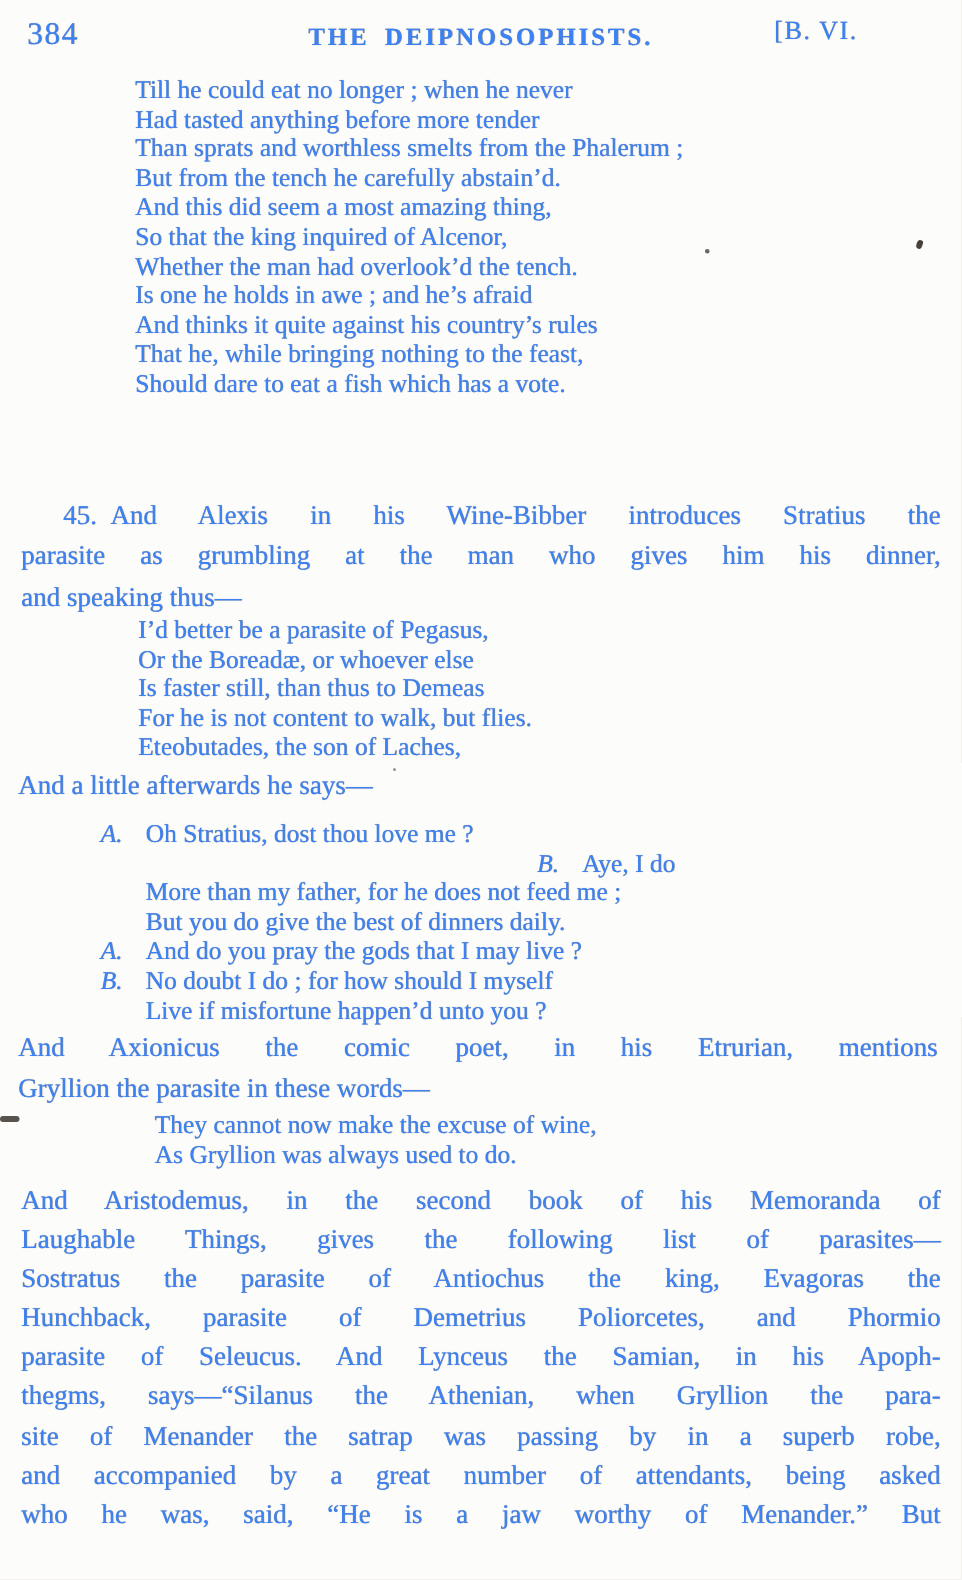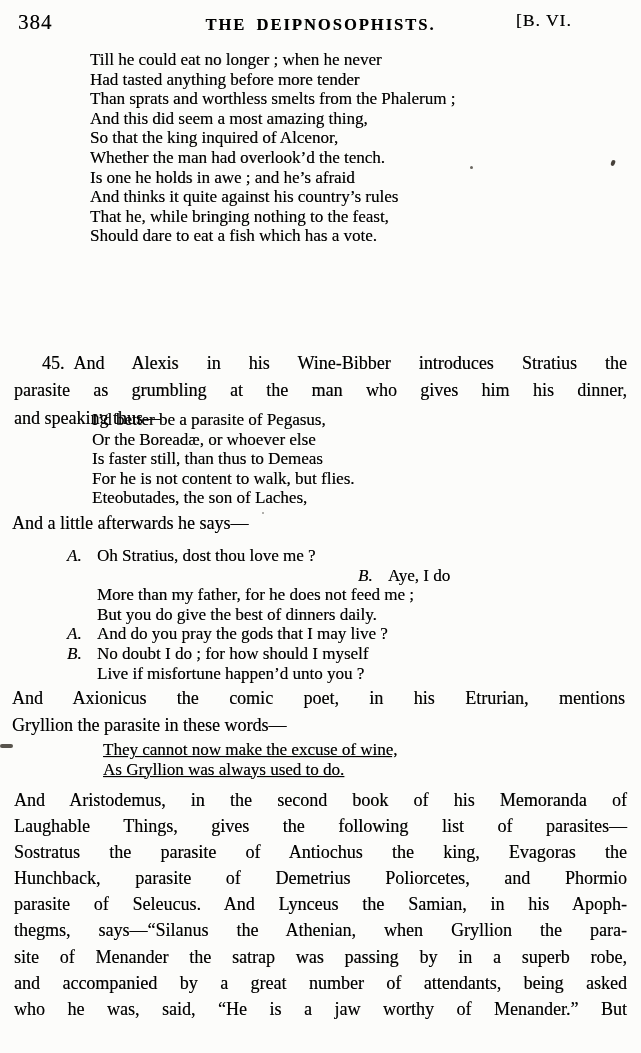--- a/index.html
+++ b/index.html
@@ -2,43 +2,43 @@
 <html><head>
 <meta charset="utf-8">
 <style>
   html, body { margin: 0; padding: 0; background: #e9e7e2; }
   .page {
     position: relative;
     width: 641px;
     height: 1053px;
     background: #fcfcfa;
     font-family: "Liberation Serif", "DejaVu Serif", serif;
-    color: #000000;
+    color: #3b82f6;
     overflow: hidden;
     text-shadow: 0.3px 0.3px 0.5px rgba(30,27,22,0.55);
   }
   .abs { position: absolute; }
 
   
   .page-number { left: 18px; top: 10px; font-size: 21px; letter-spacing: 1px; }
   .running-title {
     left: 0; top: 15px; width: 641px; text-align: center;
     font-size: 16.5px; font-weight: bold; letter-spacing: 2px;
   }
   .book-ref { left: 516px; top: 10px; font-size: 17.5px; letter-spacing: 1px; }
 
   
   .verse { font-size: 17px; line-height: 19.6px; white-space: nowrap; }
   .verse-1 { left: 90px; top: 50px; }
   .verse-2 { left: 92px; top: 410px; }
-  .verse-3 { left: 103px; top: 740px; text-decoration: underline; }
+  .verse-3 { left: 103px; top: 740px; }
 
   
   .prose { left: 14px; width: 613px; font-size: 18px; line-height: 27.3px; }
-  .para-45 { top: 350px; }
+  .para-45 { top: 330px; }
   .para-axionicus { top: 685px; left: 12px; }
   .para-aristodemus { top: 787px; line-height: 26.1px; }
   .transition-line { top: 513px; left: 12px; font-size: 18px; }
   .jl { text-align: justify; text-align-last: justify; }
   .indent-1 { padding-left: 28px; }
 
   
   .dialogue { left: 67px; top: 546px; width: 560px; font-size: 17px; line-height: 19.6px; white-space: nowrap; }
   .dialogue-line .dlabel { display: inline-block; width: 30px; font-style: italic; }
   .dialogue-line.reply { padding-left: 291px; }
@@ -56,20 +56,21 @@
 <div class="page">
 
   <div class="abs page-number">384</div>
   <div class="abs running-title">THE DEIPNOSOPHISTS.</div>
   <div class="abs book-ref">[B. VI.</div>
 
   <div class="abs verse verse-1">
     <div class="verse-line">Till he could eat no longer ; when he never</div>
     <div class="verse-line">Had tasted anything before more tender</div>
     <div class="verse-line">Than sprats and worthless smelts from the Phalerum ;</div>
+    <div class="verse-line">But from the tench he carefully abstain’d.</div>
     <div class="verse-line">And this did seem a most amazing thing,</div>
     <div class="verse-line">So that the king inquired of Alcenor,</div>
     <div class="verse-line">Whether the man had overlook’d the tench.</div>
     <div class="verse-line">Is one he holds in awe ; and he’s afraid</div>
     <div class="verse-line">And thinks it quite against his country’s rules</div>
     <div class="verse-line">That he, while bringing nothing to the feast,</div>
     <div class="verse-line">Should dare to eat a fish which has a vote.</div>
   </div>
 
   <div class="abs prose para-45">

